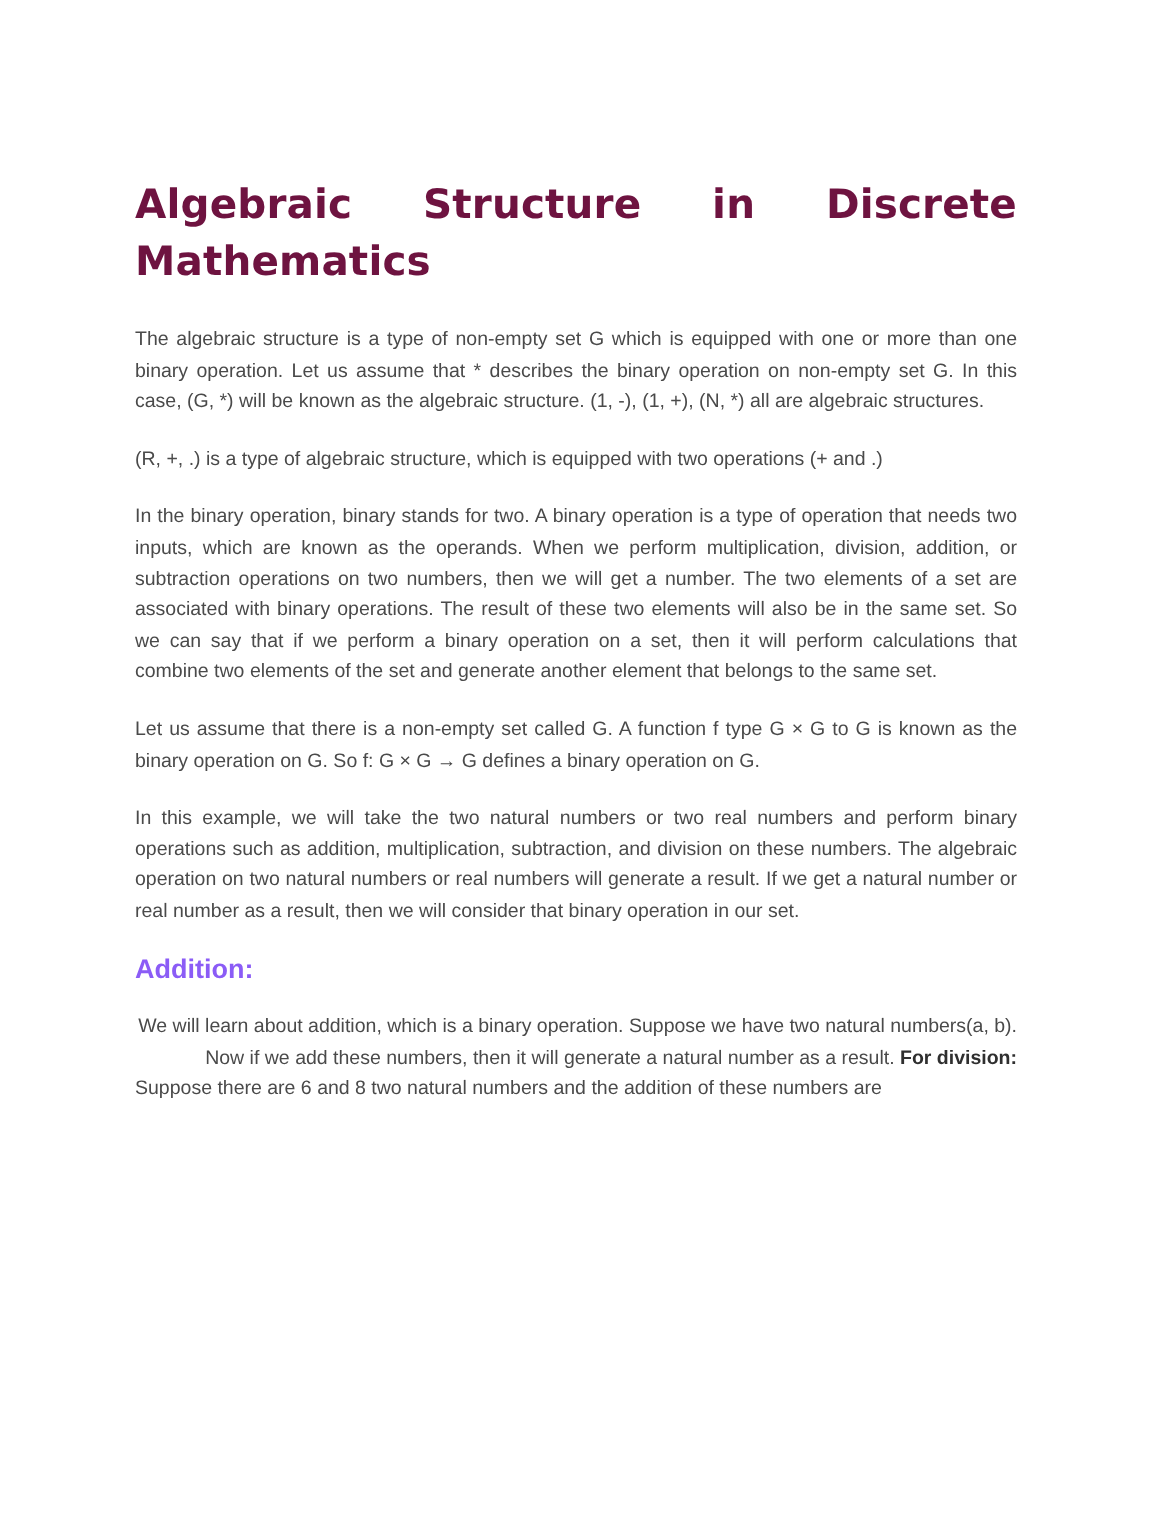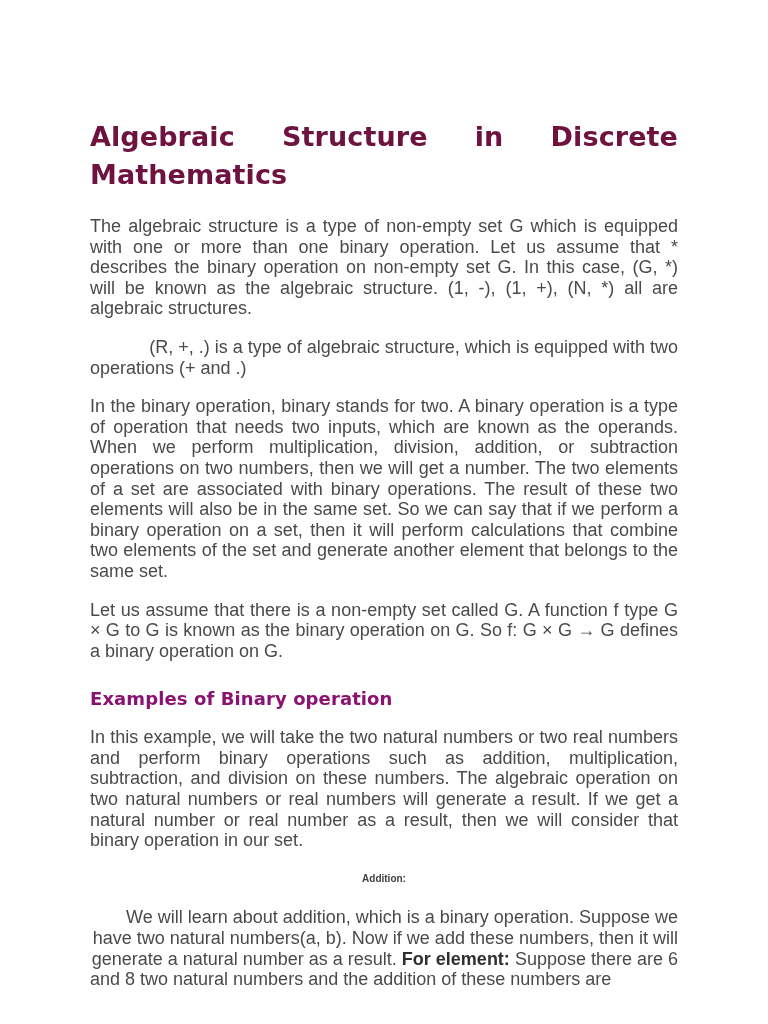--- a/index.html
+++ b/index.html
@@ -45,41 +45,40 @@
     margin: 0 0 16px 0;
     letter-spacing: 0.1px;
   }
 
   .heading-gap-top {
     margin-top: 26px;
   }
 
   p.body-text {
     font-family: "Liberation Sans", sans-serif;
-    font-size: 18px;
+    font-size: 13px;
     line-height: 20.6px;
     color: #4a4a4a;
     text-align: justify;
     text-align-last: left;
     margin: 0 0 18px 0;
   }
 
   p.body-text.flush {
     text-align: right;
     text-align-last: left;
   }
 
   .bold-label {
     font-family: "Liberation Sans", sans-serif;
-    font-size: 10px;
+    font-size: 18px;
     line-height: 20.6px;
     font-weight: bold;
-    color: #404040;
+    color: #8b5cf6;
     margin: 0 0 18px 0;
-    text-align: center;
   }
 
   .inline-bold {
     font-weight: bold;
     color: #2f2f2f;
   }
 </style>
 </head>
 <body>
 
@@ -90,22 +89,21 @@
 
     <p class="body-text">The algebraic structure is a type of non-empty set G which is equipped with one or more than one binary operation. Let us assume that * describes the binary operation on non-empty set G. In this case, (G, *) will be known as the algebraic structure. (1, -), (1, +), (N, *) all are algebraic structures.</p>
 
     <p class="body-text flush">(R, +, .) is a type of algebraic structure, which is equipped with two operations (+ and .)</p>
 
 
     <p class="body-text">In the binary operation, binary stands for two. A binary operation is a type of operation that needs two inputs, which are known as the operands. When we perform multiplication, division, addition, or subtraction operations on two numbers, then we will get a number. The two elements of a set are associated with binary operations. The result of these two elements will also be in the same set. So we can say that if we perform a binary operation on a set, then it will perform calculations that combine two elements of the set and generate another element that belongs to the same set.</p>
 
     <p class="body-text">Let us assume that there is a non-empty set called G. A function f type G × G to G is known as the binary operation on G. So f: G × G → G defines a binary operation on G.</p>
 
-    <h2 class="section-heading heading-gap-top">Examples of Binary operation</h2>
 
     <p class="body-text">In this example, we will take the two natural numbers or two real numbers and perform binary operations such as addition, multiplication, subtraction, and division on these numbers. The algebraic operation on two natural numbers or real numbers will generate a result. If we get a natural number or real number as a result, then we will consider that binary operation in our set.</p>
 
     <p class="bold-label">Addition:</p>
 
-    <p class="body-text flush"><span>We will learn about addition, which is a binary operation. Suppose we have two natural numbers(a, b). Now if we add these numbers, then it will generate a natural number as a result. </span><span class="inline-bold">For element:</span><span> Suppose there are 6 and 8 two natural numbers and the addition of these numbers are</span></p>
+    <p class="body-text flush"><span>We will learn about addition, which is a binary operation. Suppose we have two natural numbers(a, b). Now if we add these numbers, then it will generate a natural number as a result. </span><span class="inline-bold">For division:</span><span> Suppose there are 6 and 8 two natural numbers and the addition of these numbers are</span></p>
 
   </div>
 </div>
 
 </body></html>

